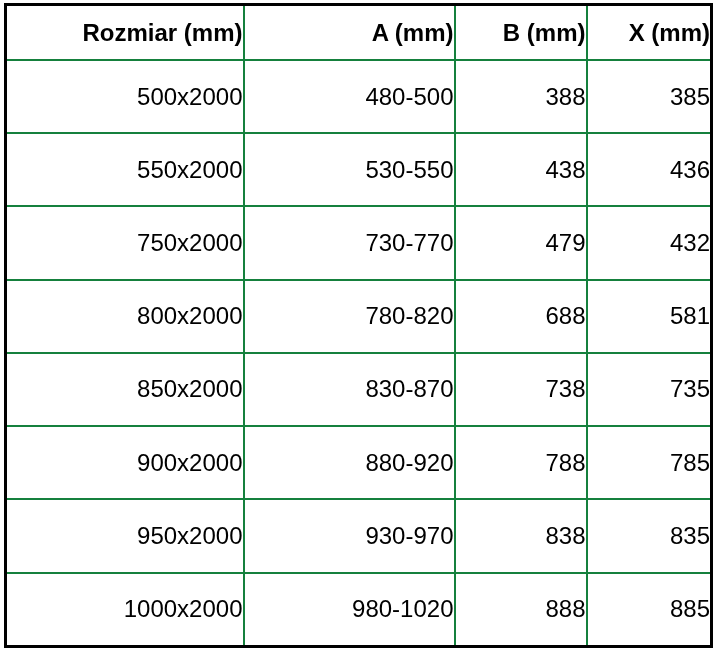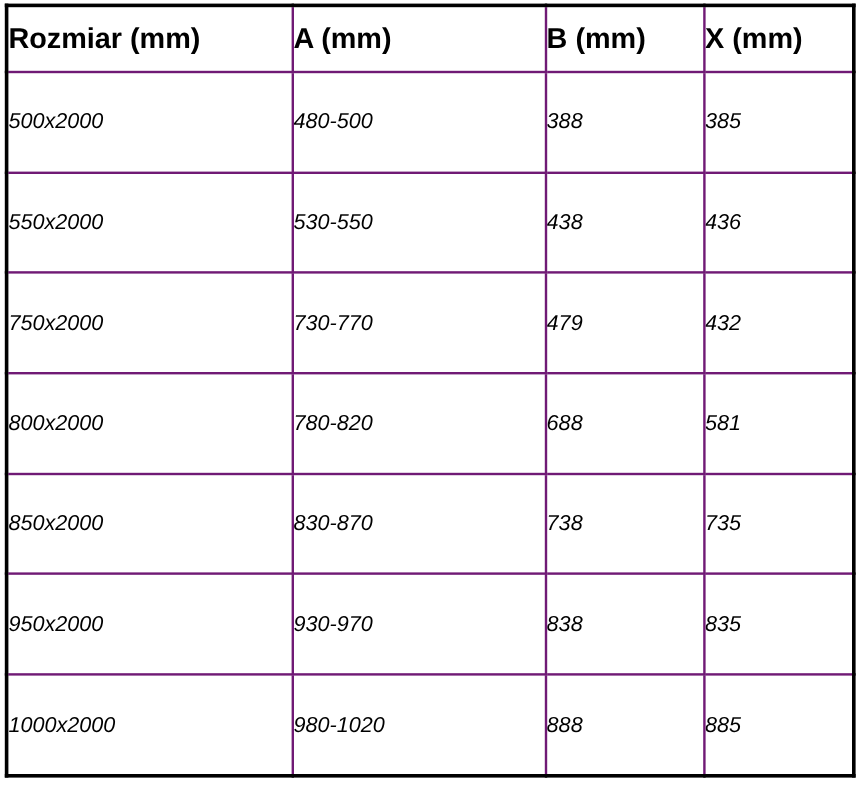--- a/index.html
+++ b/index.html
@@ -19,37 +19,36 @@
     left: 4px;
     top: 3px;
     width: 706px;
     height: 645px;
     border-collapse: collapse;
     table-layout: fixed;
     border: 3px solid #000000;
   }
   table.size-table th,
   table.size-table td {
-    border: 2px solid #701a75;
-    text-align: left;
+    border: 2px solid #15803d;
+    text-align: right;
     vertical-align: middle;
     padding: 0;
     overflow: hidden;
     white-space: nowrap;
   }
   table.size-table th {
     font-weight: bold;
     font-size: 24px;
     height: 53px;
   }
   table.size-table td {
     font-weight: normal;
-    font-size: 18px;
+    font-size: 24px;
     height: 54px;
-    font-style: italic;
   }
   col.c-rozmiar { width: 238px; }
   col.c-a       { width: 211px; }
   col.c-b       { width: 132px; }
   col.c-x       { width: 125px; }
 </style>
 </head>
 <body>
 
 <table class="size-table">
@@ -92,20 +91,26 @@
         <td>688</td>
         <td>581</td>
       </tr>
       <tr>
         <td>850x2000</td>
         <td>830-870</td>
         <td>738</td>
         <td>735</td>
       </tr>
       <tr>
+        <td>900x2000</td>
+        <td>880-920</td>
+        <td>788</td>
+        <td>785</td>
+      </tr>
+      <tr>
         <td>950x2000</td>
         <td>930-970</td>
         <td>838</td>
         <td>835</td>
       </tr>
       <tr>
         <td>1000x2000</td>
         <td>980-1020</td>
         <td>888</td>
         <td>885</td>

